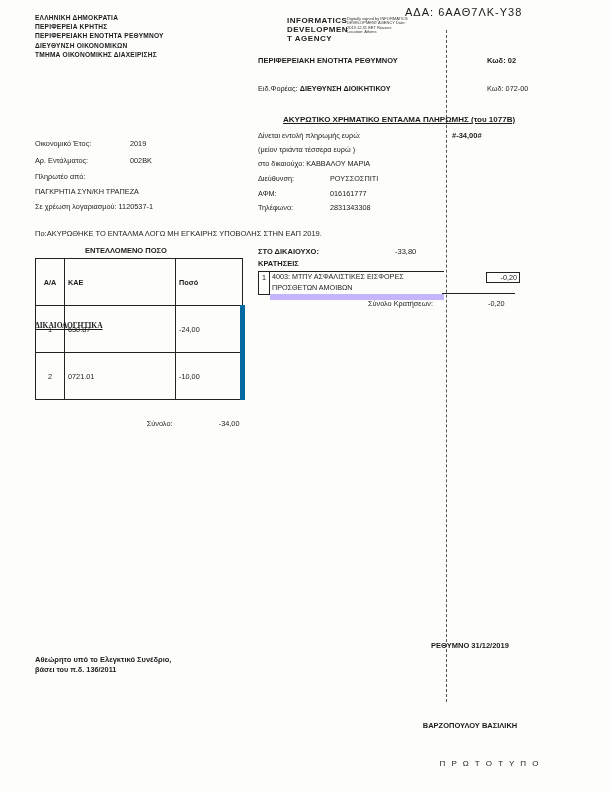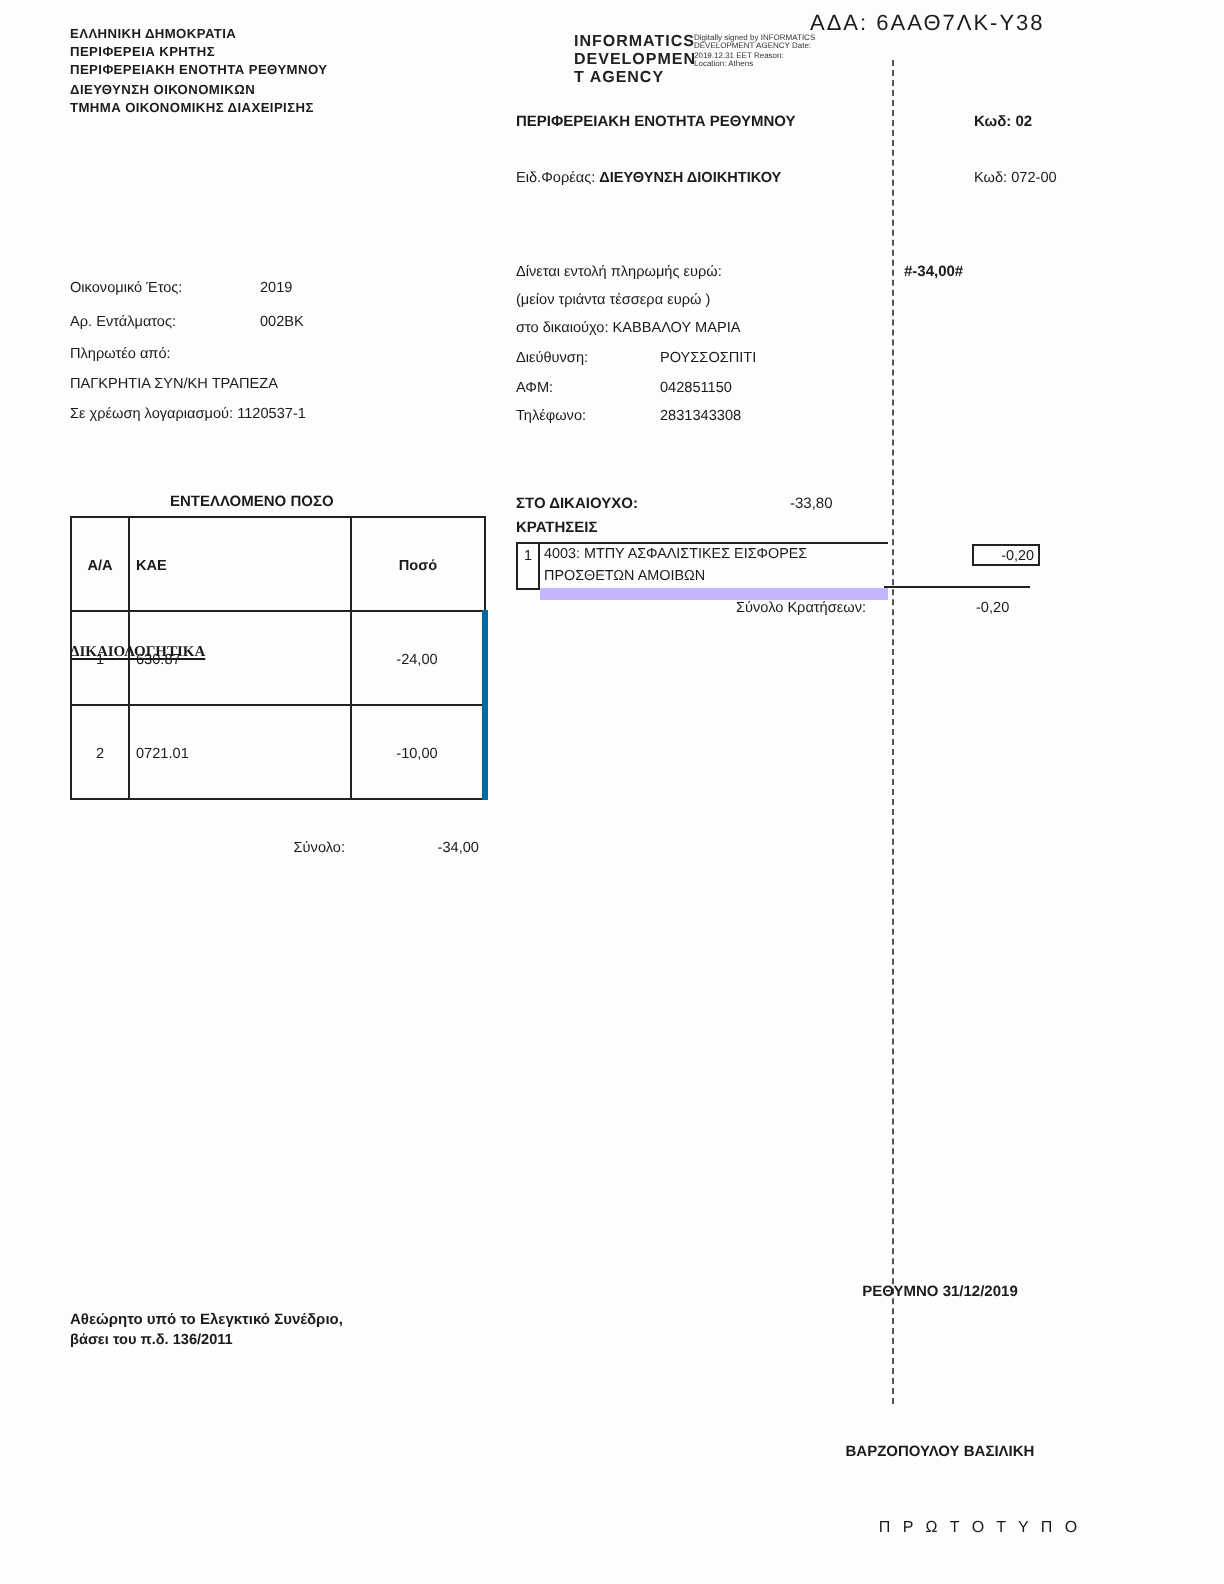--- a/index.html
+++ b/index.html
@@ -18,27 +18,27 @@
   .t7{font-size:7.3px;}
   .t75{font-size:7.5px;}
   .t8{font-size:8px;}
   .vline{border-left:1px dashed #555;width:0;}
   table{border-collapse:collapse;}
   .amt-table{width:198px;font-size:7.3px;table-layout:fixed;}
   .amt-table th,.amt-table td{padding:17px 3px;font-weight:normal;height:12px;}
   .amt-table th{font-weight:bold;}
   .c-aa{width:22px;text-align:center;}
   .c-kae{width:104px;text-align:left;}
-  .c-poso{width:60px;text-align:center;}
+  .c-poso{width:60px;text-align:left;}
   .hdr-aa{border:1px solid #222;}
   .hdr-kae{border-top:1px solid #222;border-bottom:1px solid #222;}
   .hdr-poso{border:1px solid #222;}
   .row-aa{border-right:1px solid #222;border-bottom:1px solid #222;border-left:1px solid #222;}
   .row-kae{border-bottom:1px solid #222;}
-  .row-poso{border-left:1px solid #222;border-bottom:1px solid #222;border-right:3px solid #0369a1;}
+  .row-poso{border-left:1px solid #222;border-bottom:1px solid #222;border-right:5px solid #0369a1;}
   .tot-kae{text-align:right;font-weight:bold;}
   .tot-poso{text-align:right;font-weight:bold;}
   .ded-row{position:absolute;left:258px;top:271px;width:256px;font-size:7.2px;}
   .ded-aa{position:absolute;left:0;top:0;width:10px;height:22px;border:1px solid #222;text-align:center;line-height:11px;}
   .ded-desc{position:absolute;left:12px;top:0;width:172px;height:22px;border-top:1px solid #222;border-bottom:6px solid #c4b5fd;line-height:10.5px;padding-left:2px;white-space:normal;}
   .ded-amt{position:absolute;left:228px;top:1px;width:28px;border:1px solid #222;text-align:right;padding:0 2px;}
   .ded-tail{position:absolute;left:184px;top:22px;width:73px;border-top:1px solid #222;}
   .sig-block{text-align:center;width:170px;line-height:10.8px;}
 </style>
 </head>
@@ -70,46 +70,48 @@
 
   <div class="abs t75 b" style="left:258px;top:56px;">ΠΕΡΙΦΕΡΕΙΑΚΗ ΕΝΟΤΗΤΑ ΡΕΘΥΜΝΟΥ</div>
   <div class="abs t75 b" style="left:487px;top:56px;">Κωδ: 02</div>
 
   <div class="abs t7" style="left:258px;top:84px;">
     <span>Ειδ.Φορέας:</span>
     <span class="b">ΔΙΕΥΘΥΝΣΗ ΔΙΟΙΚΗΤΙΚΟΥ</span>
   </div>
   <div class="abs t7" style="left:487px;top:84px;">Κωδ: 072-00</div>
 
+  <div class="abs t8 b u" style="left:283px;top:115px;">ΑΚΥΡΩΤΙΚΟ ΧΡΗΜΑΤΙΚΟ ΕΝΤΑΛΜΑ ΠΛΗΡΩΜΗΣ (του 1077Β)</div>
 
   <div class="abs t7" style="left:258px;top:131px;">Δίνεται εντολή πληρωμής ευρώ:</div>
   <div class="abs t75 b" style="left:452px;top:131px;">#-34,00#</div>
   <div class="abs t7" style="left:258px;top:145px;">(μείον τριάντα τέσσερα ευρώ )</div>
   <div class="abs t7" style="left:258px;top:159px;">
     <span>στο δικαιούχο:</span>
     <span>ΚΑΒΒΑΛΟΥ ΜΑΡΙΑ</span>
   </div>
   <div class="abs t7" style="left:258px;top:174px;">Διεύθυνση:</div>
   <div class="abs t7" style="left:330px;top:174px;">ΡΟΥΣΣΟΣΠΙΤΙ</div>
   <div class="abs t7" style="left:258px;top:189px;">ΑΦΜ:</div>
-  <div class="abs t7" style="left:330px;top:189px;">042851150</div>
+  <div class="abs t7" style="left:330px;top:189px;">016161777</div>
   <div class="abs t7" style="left:258px;top:203px;">Τηλέφωνο:</div>
   <div class="abs t7" style="left:330px;top:203px;">2831343308</div>
 
   <div class="abs t7" style="left:35px;top:139px;">Οικονομικό Έτος:</div>
   <div class="abs t7" style="left:130px;top:139px;">2019</div>
   <div class="abs t7" style="left:35px;top:156px;">Αρ. Εντάλματος:</div>
   <div class="abs t7" style="left:130px;top:156px;">002ΒΚ</div>
   <div class="abs t7" style="left:35px;top:172px;">Πληρωτέο από:</div>
   <div class="abs t7" style="left:35px;top:187px;">ΠΑΓΚΡΗΤΙΑ ΣΥΝ/ΚΗ ΤΡΑΠΕΖΑ</div>
   <div class="abs t7" style="left:35px;top:202px;">
     <span>Σε χρέωση λογαριασμού:</span>
     <span>1120537-1</span>
   </div>
 
+  <div class="abs t75" style="left:35px;top:229px;">Πο:ΑΚΥΡΩΘΗΚΕ ΤΟ ΕΝΤΑΛΜΑ ΛΟΓΩ ΜΗ ΕΓΚΑΙΡΗΣ ΥΠΟΒΟΛΗΣ ΣΤΗΝ ΕΑΠ 2019.</div>
 
   <div class="abs t75 b" style="left:85px;top:246px;">ΕΝΤΕΛΛΟΜΕΝΟ ΠΟΣΟ</div>
   <div class="abs t75 b" style="left:258px;top:247px;">ΣΤΟ ΔΙΚΑΙΟΥΧΟ:</div>
   <div class="abs t75" style="left:395px;top:247px;">-33,80</div>
 
   <div class="abs" style="left:35px;top:258px;">
     <table class="amt-table">
       <tbody>
           <tr>
         <th class="c-aa hdr-aa">Α/Α</th>

